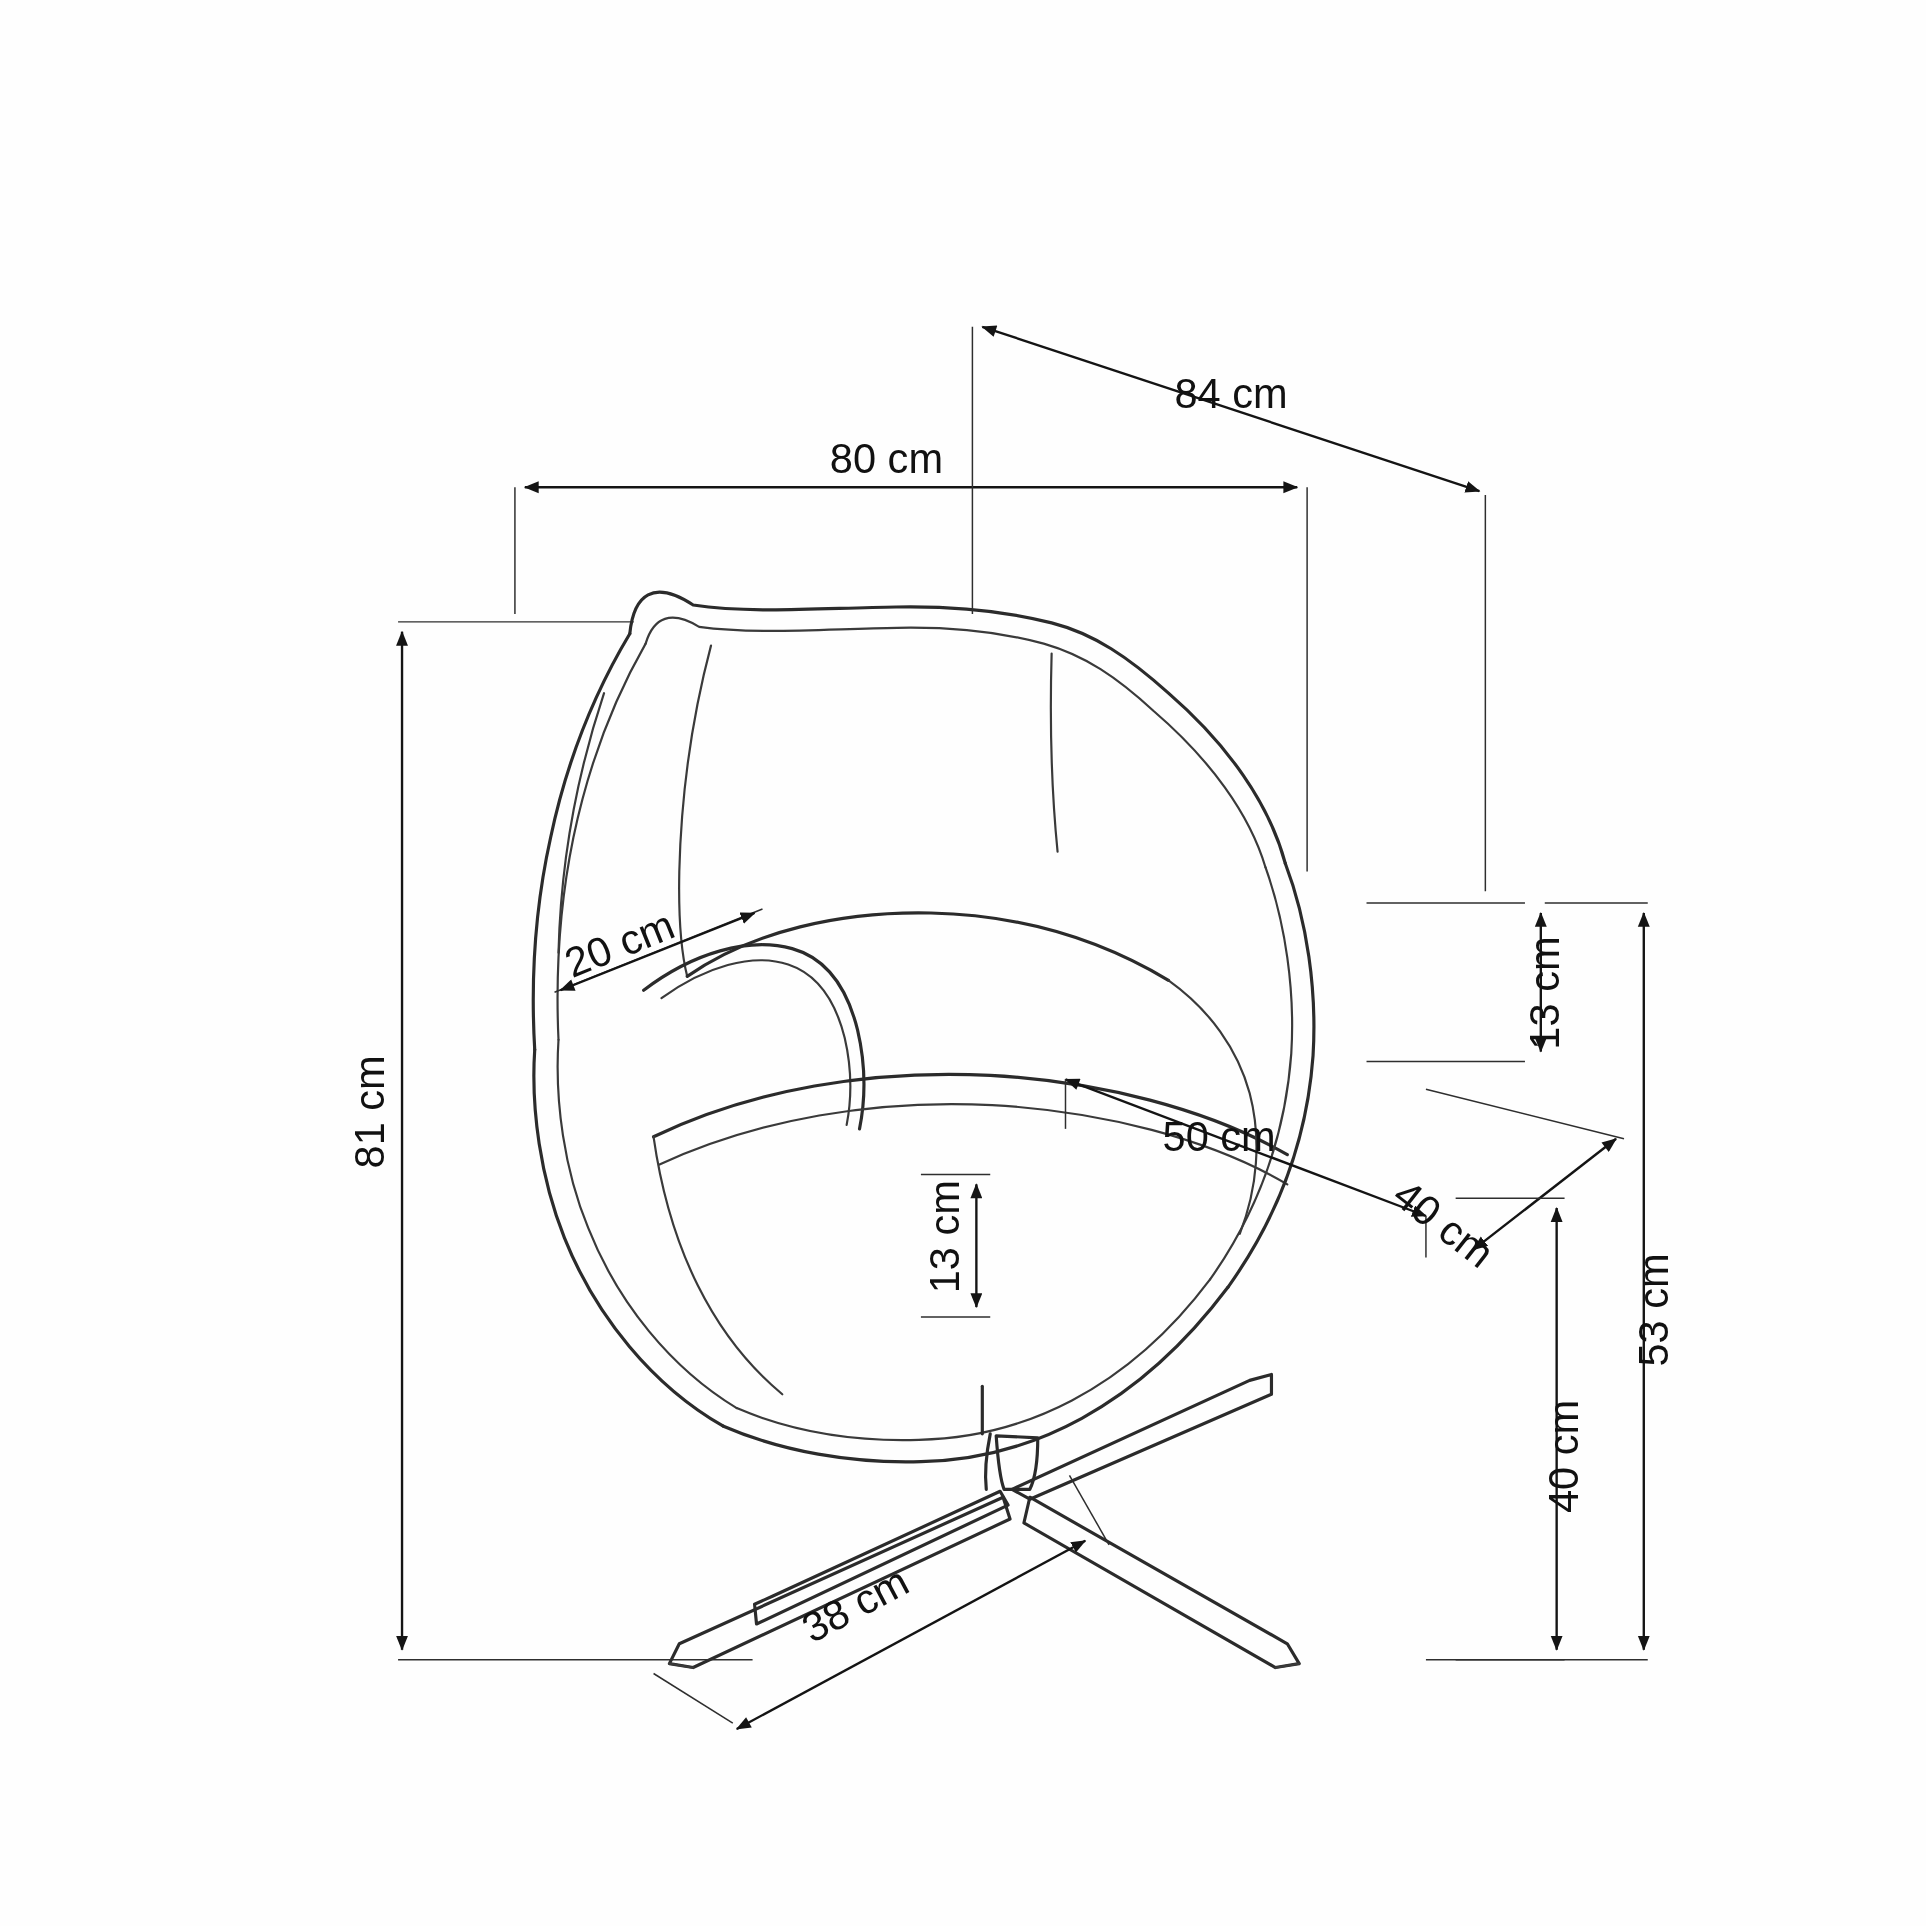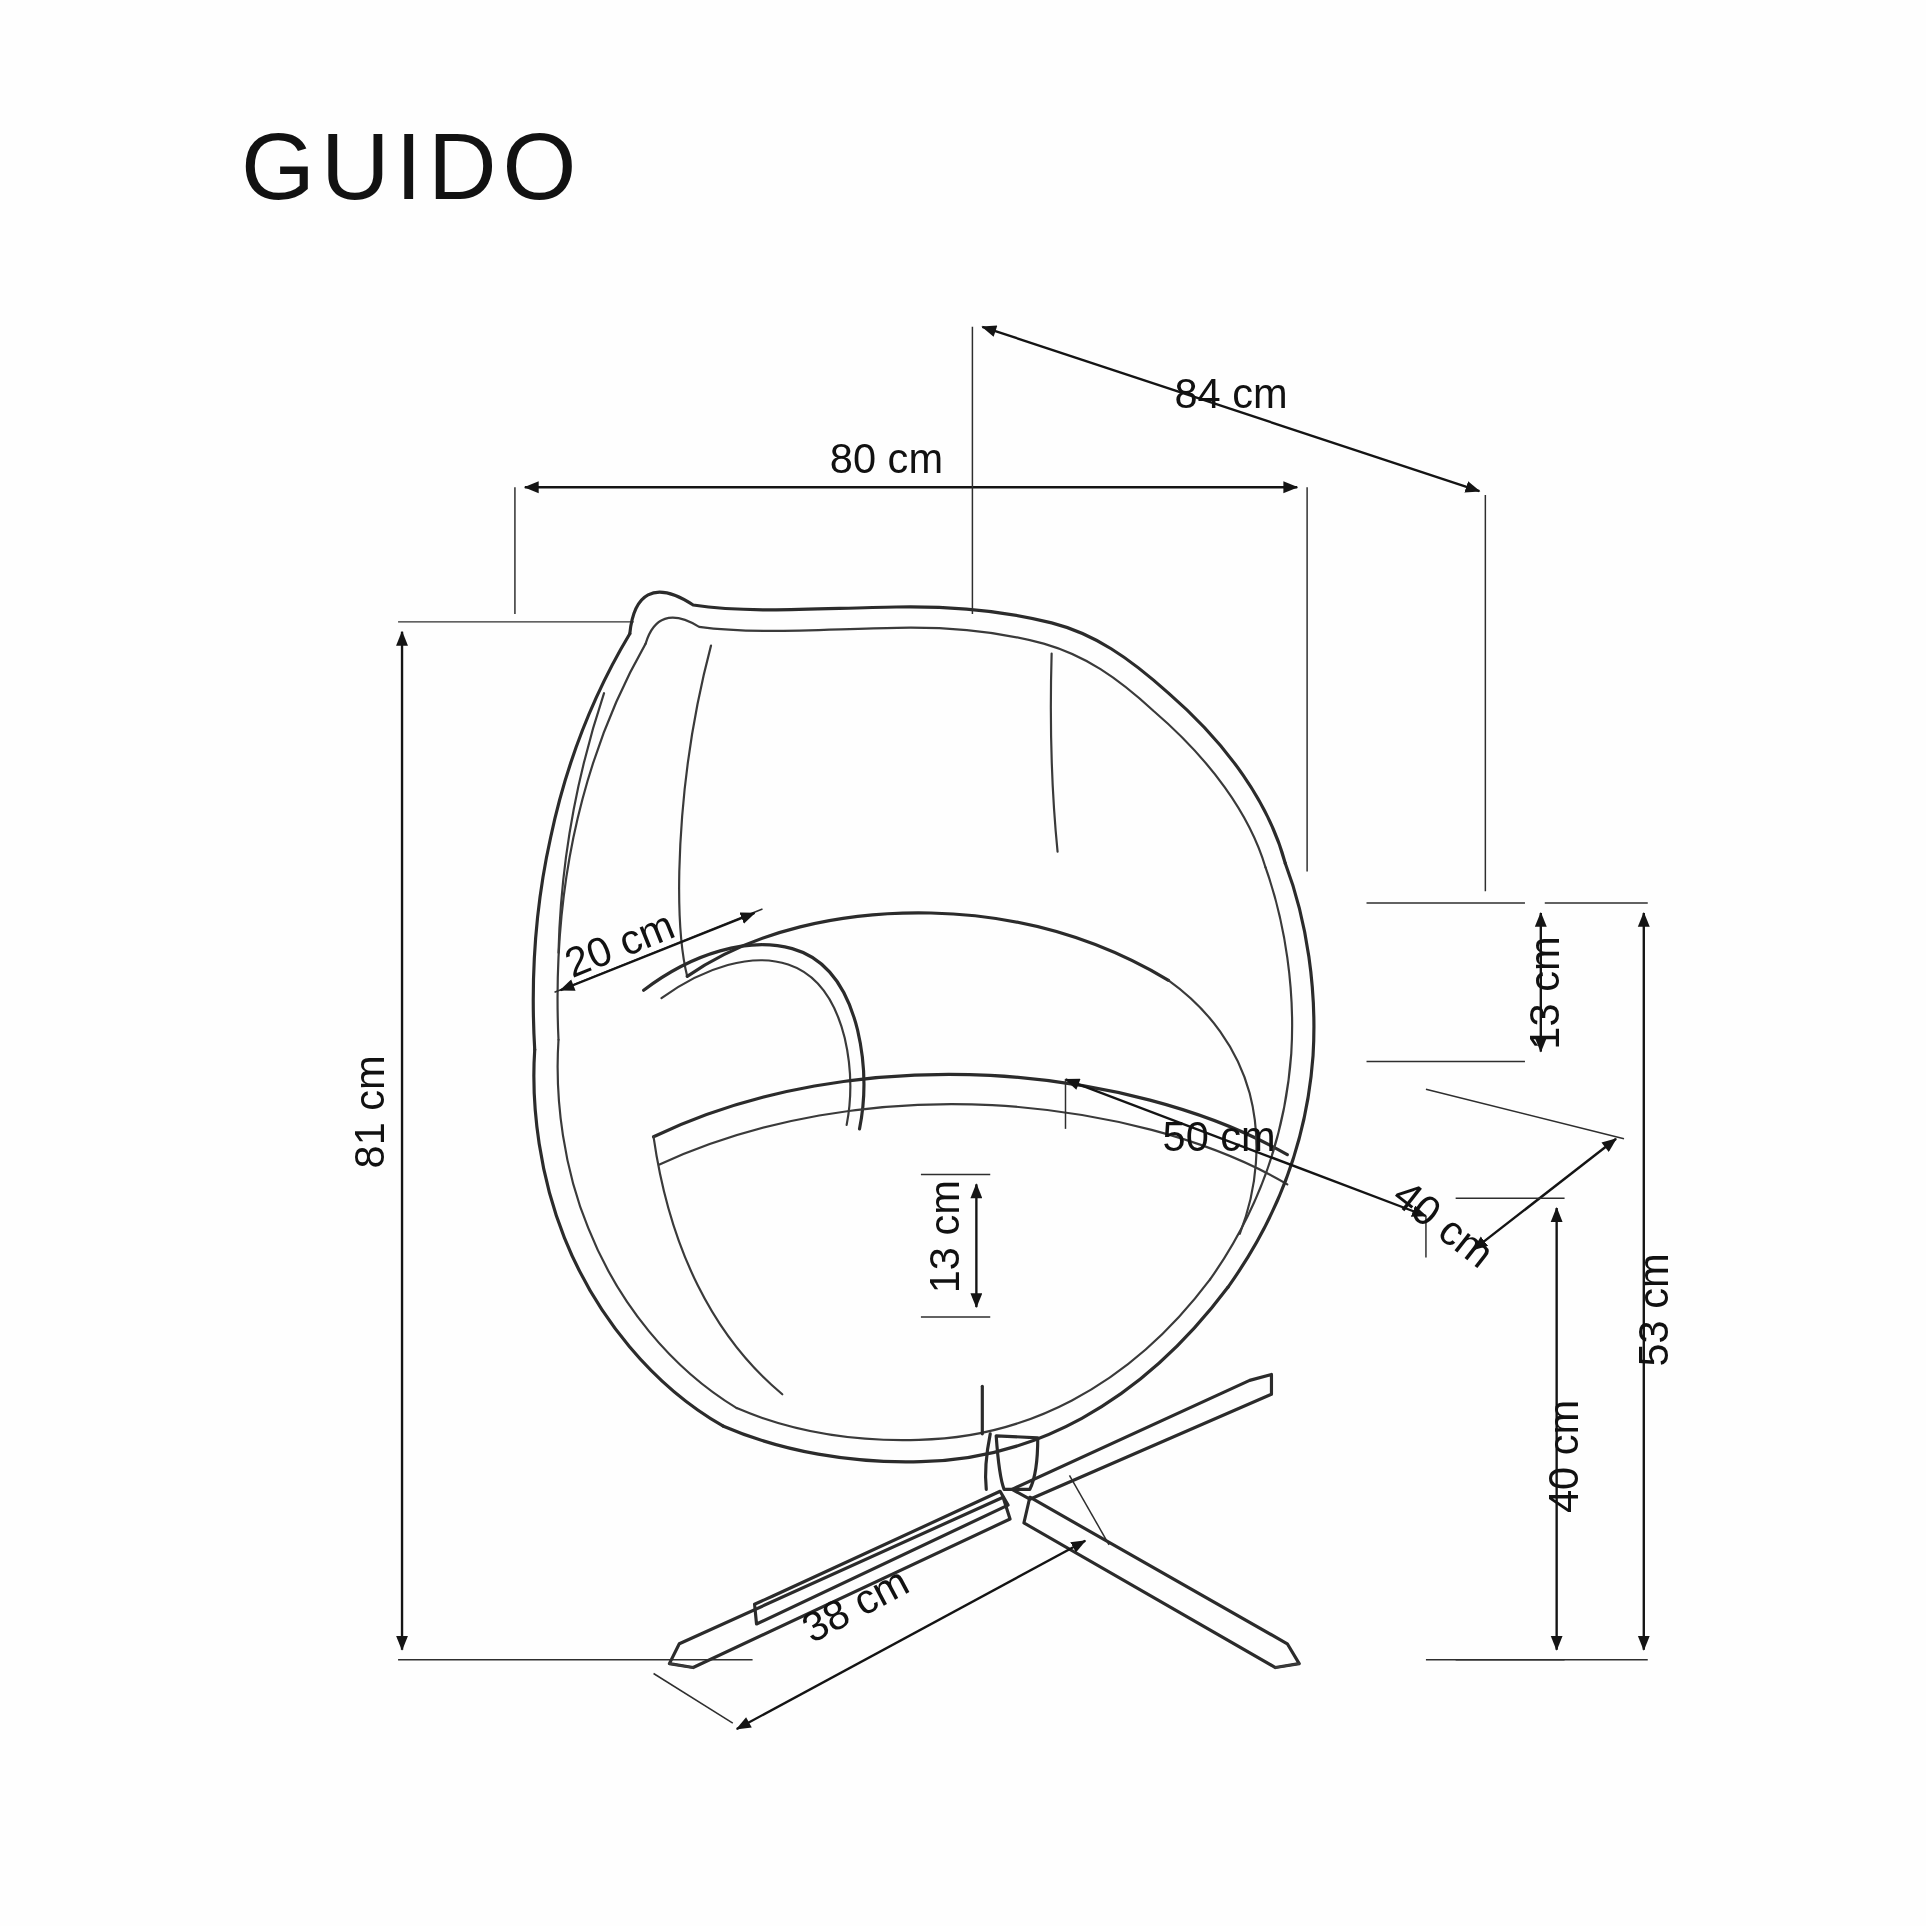--- a/index.html
+++ b/index.html
@@ -68,21 +68,20 @@
   }
   .arrowhead {
     fill: #141414;
   }
 </style>
 </head>
 <body>
 
 <div id="sheet">
 
-  <div id="title">GUIDO</div>
 
   <svg id="drawing" viewBox="0 0 1946 1946">
 
     <defs>
       <marker id="ah" markerWidth="18" markerHeight="18" refX="14" refY="6" orient="auto" markerUnits="userSpaceOnUse">
         <path d="M0,0 L15,6 L0,12 z" class="arrowhead"></path>
       </marker>
       <marker id="ahs" markerWidth="18" markerHeight="18" refX="1" refY="6" orient="auto" markerUnits="userSpaceOnUse">
         <path d="M15,0 L0,6 L15,12 z" class="arrowhead"></path>
       </marker>

